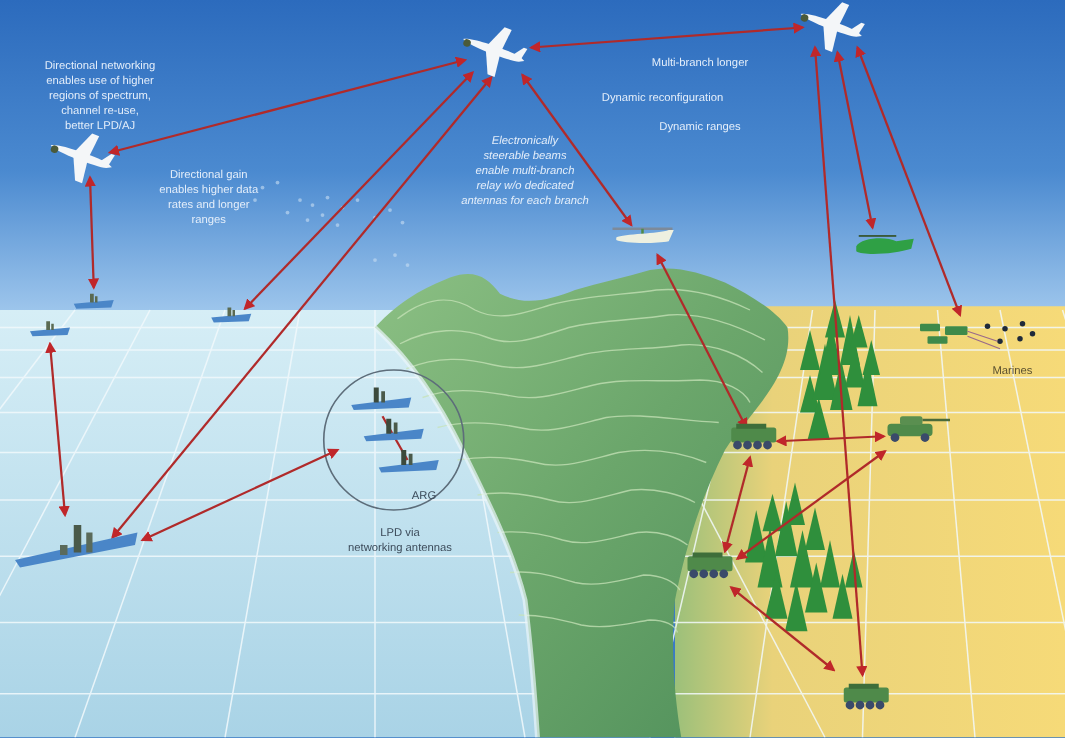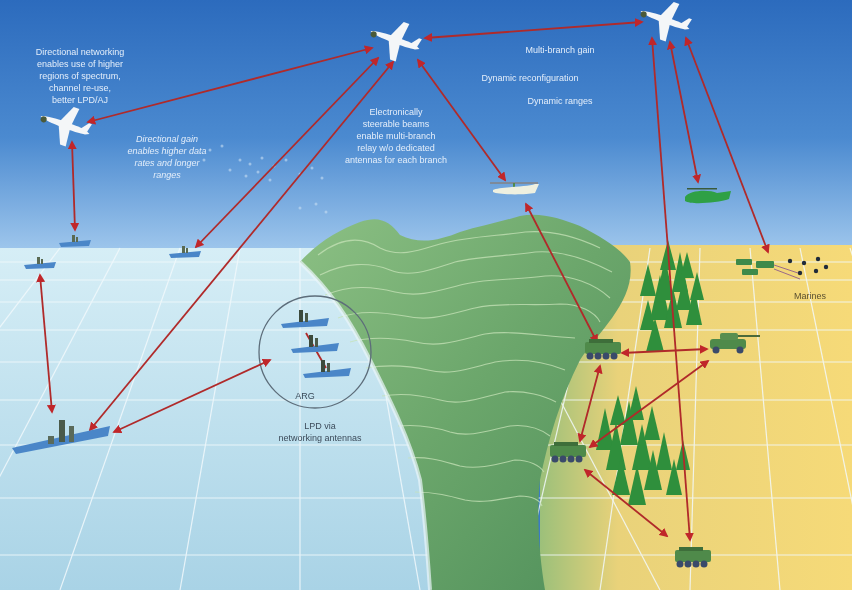--- a/index.html
+++ b/index.html
@@ -286,30 +286,30 @@
         </g>
       </g>
   </svg>
 
   <div id="labels-layer">
     <div class="label" style="left:20px;top:22px;width:120px;margin-top:24px;">Directional networking
 enables use of higher
 regions of spectrum,
 channel re-use,
 better LPD/AJ</div>
-    <div class="label" style="left:112px;top:133px;width:110px;font-style:italic;">Directional gain
+    <div class="label" style="left:112px;top:133px;width:110px;">Directional gain
 enables higher data
 rates and longer
 ranges</div>
-    <div class="label" style="left:326px;top:106px;width:140px;">Electronically
+    <div class="label" style="left:350px;top:106px;width:140px;font-style:italic;">Electronically
 steerable beams
 enable multi-branch
 relay w/o dedicated
 antennas for each branch</div>
-    <div class="label" style="left:495px;top:44px;width:130px;">Multi-branch gain</div>
+    <div class="label" style="left:495px;top:44px;width:130px;">Multi-branch longer</div>
     <div class="label" style="left:460px;top:72px;width:140px;">Dynamic reconfiguration</div>
     <div class="label" style="left:495px;top:95px;width:130px;">Dynamic ranges</div>
-    <div class="label dark" style="left:280px;top:390px;width:50px;">ARG</div>
+    <div class="label dark" style="left:299px;top:390px;width:50px;text-align:right;">ARG</div>
     <div class="label dark" style="left:260px;top:420px;width:120px;">LPD via
 networking antennas</div>
     <div class="label brown" style="left:785px;top:290px;width:50px;">Marines</div>
   </div>
 </div>
 
 </body></html>

